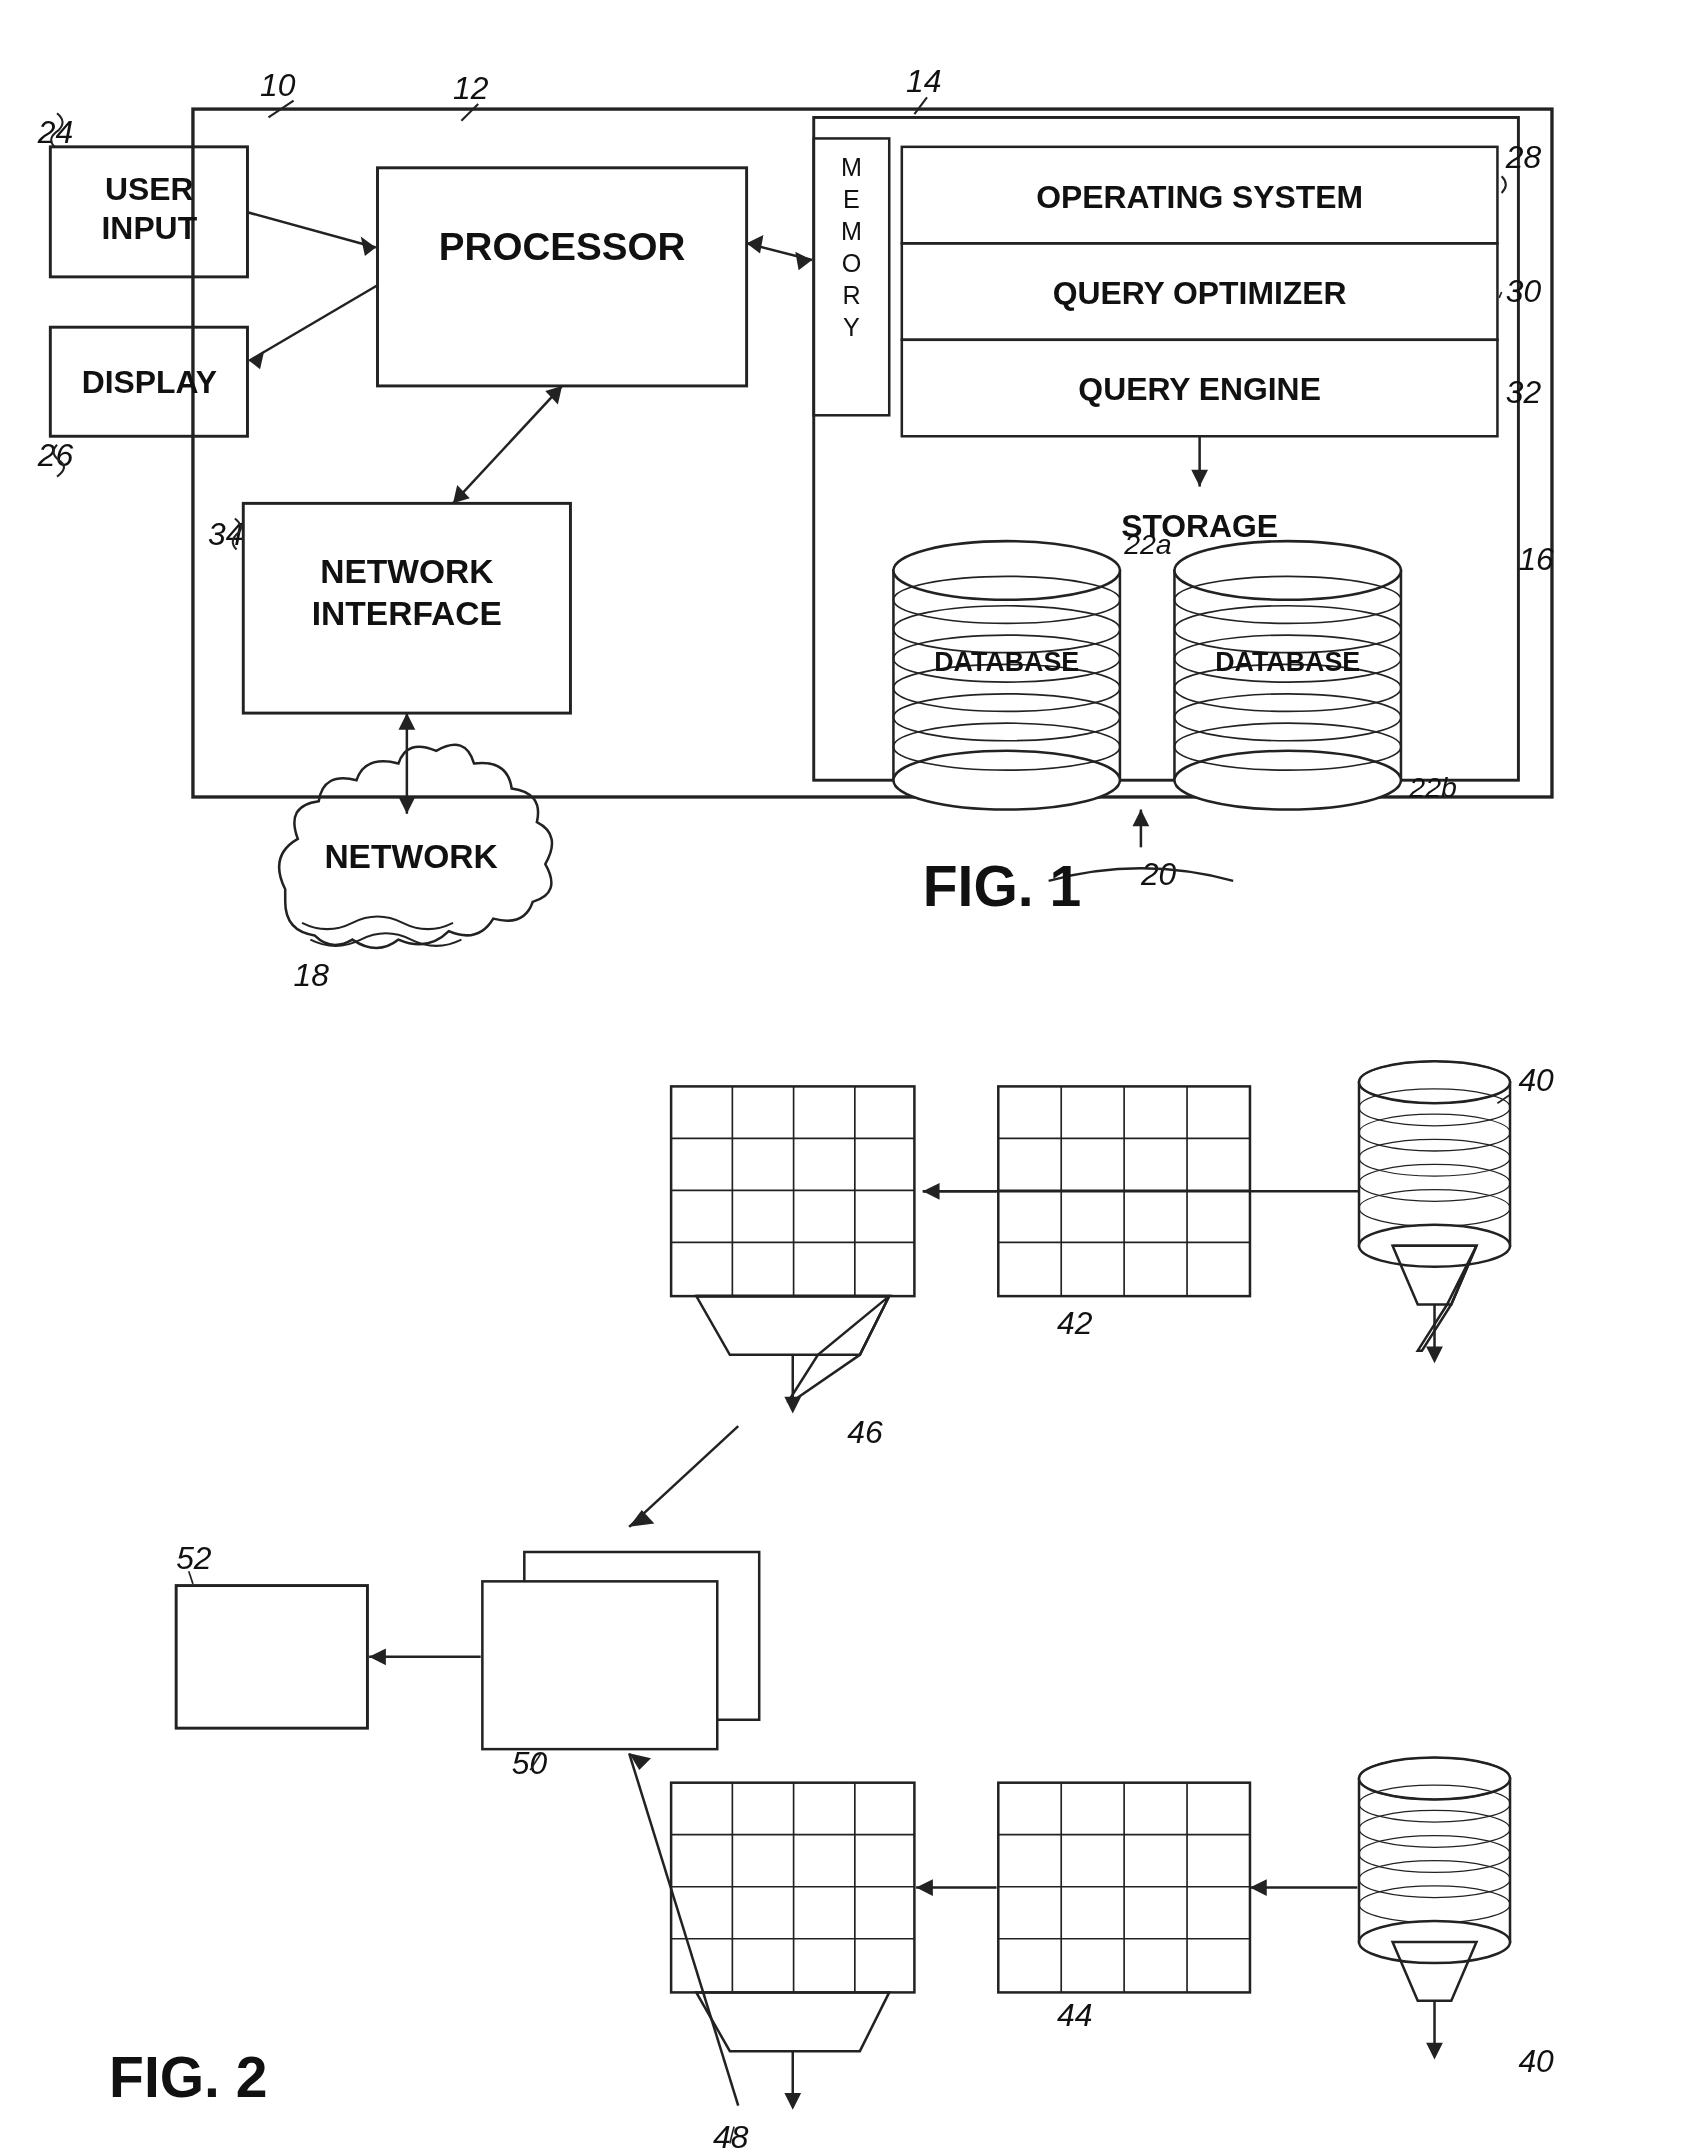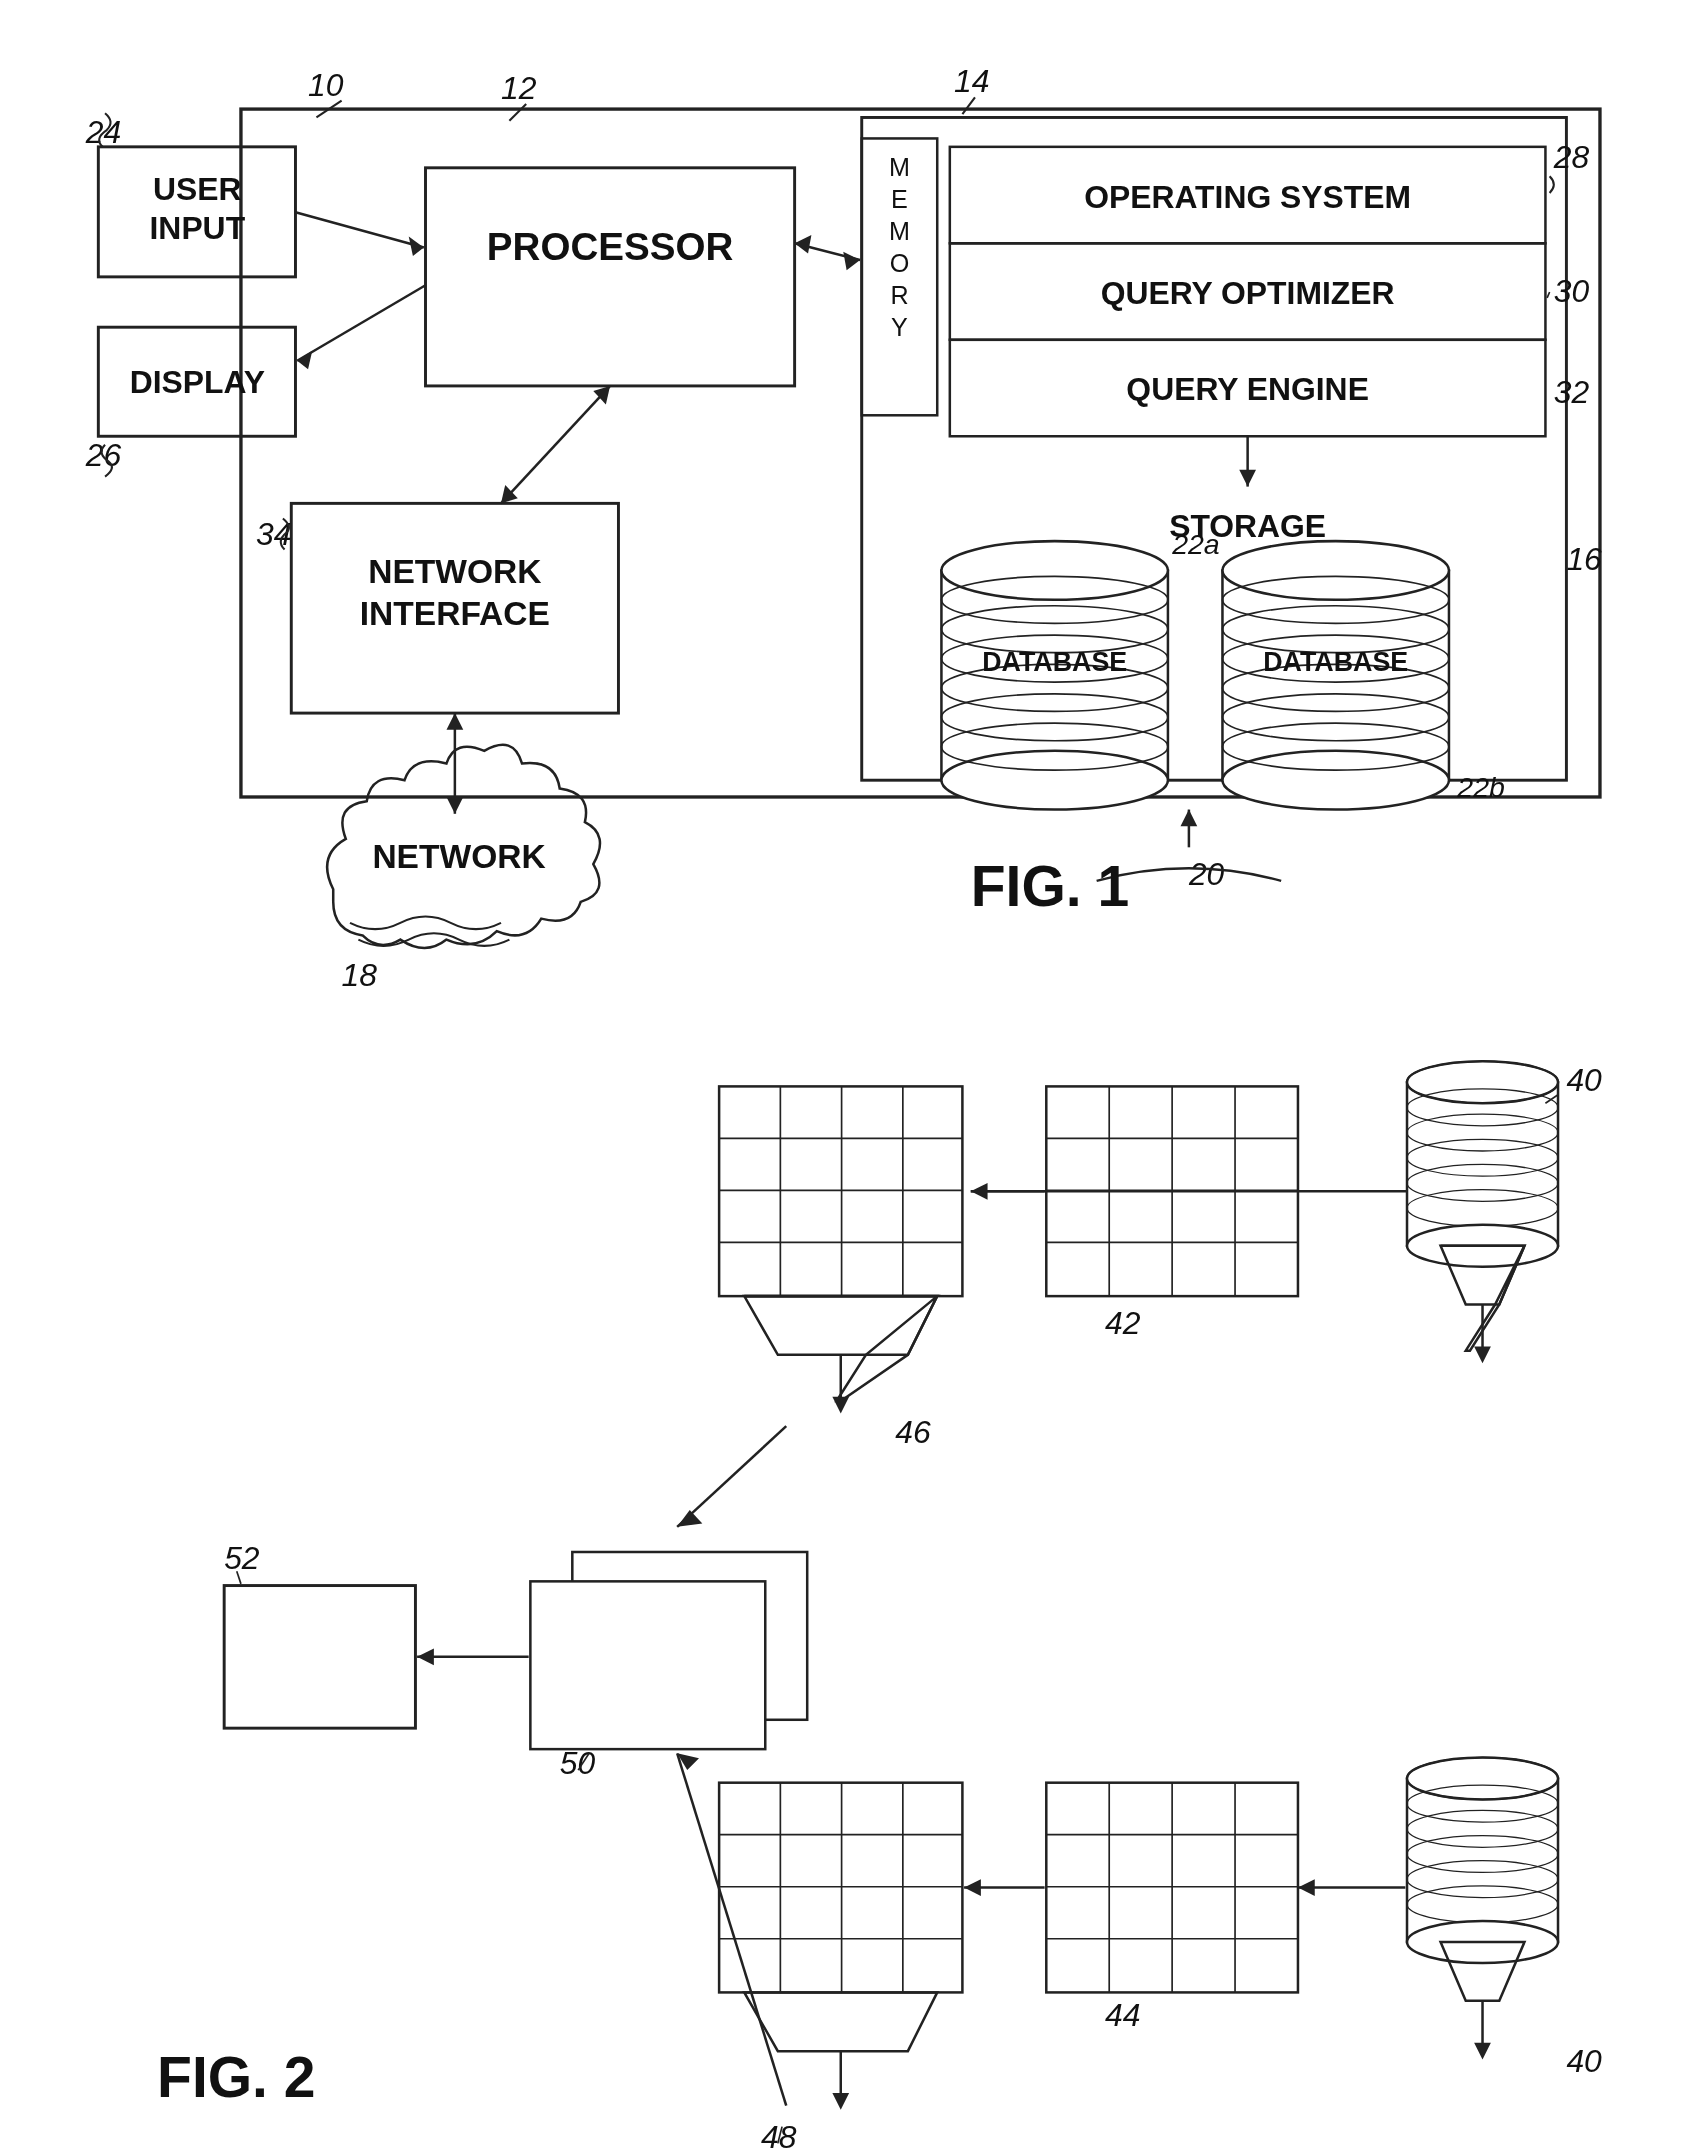--- a/index.html
+++ b/index.html
@@ -10,21 +10,20 @@
       height: 2151px;
       position: relative;
       overflow: hidden;
     }
 
     .diagram-container {
       position: absolute;
       top: 0; left: 0;
       width: 1708px;
       height: 2151px;
-      padding-left: 48px;
     }
 
     svg {
       width: 1708px;
       height: 2151px;
     }
 
     text {
       font-family: Arial, sans-serif;
       fill: #111;

